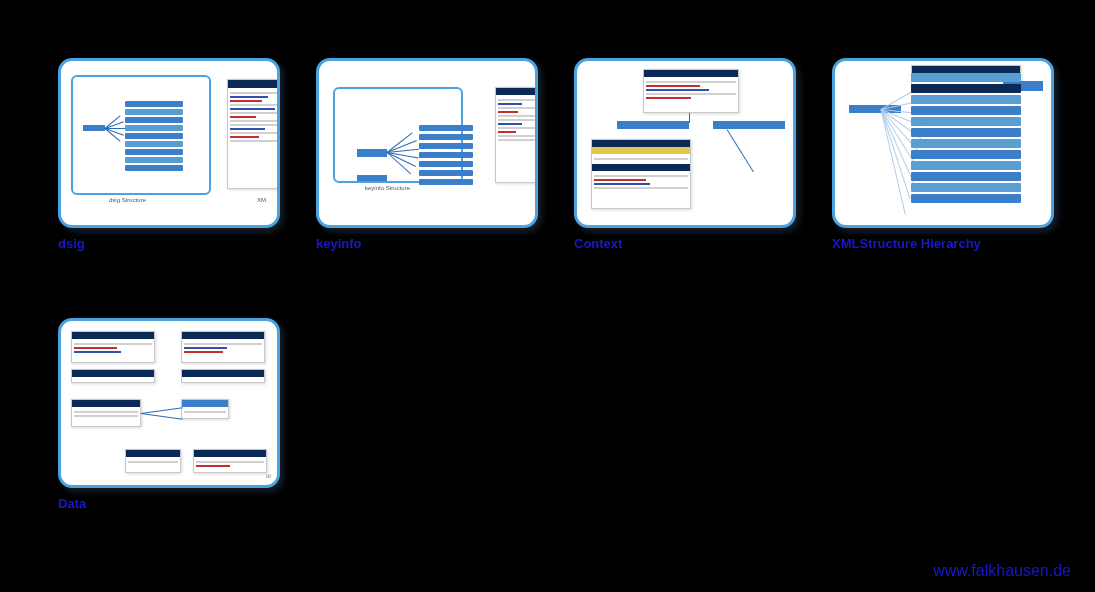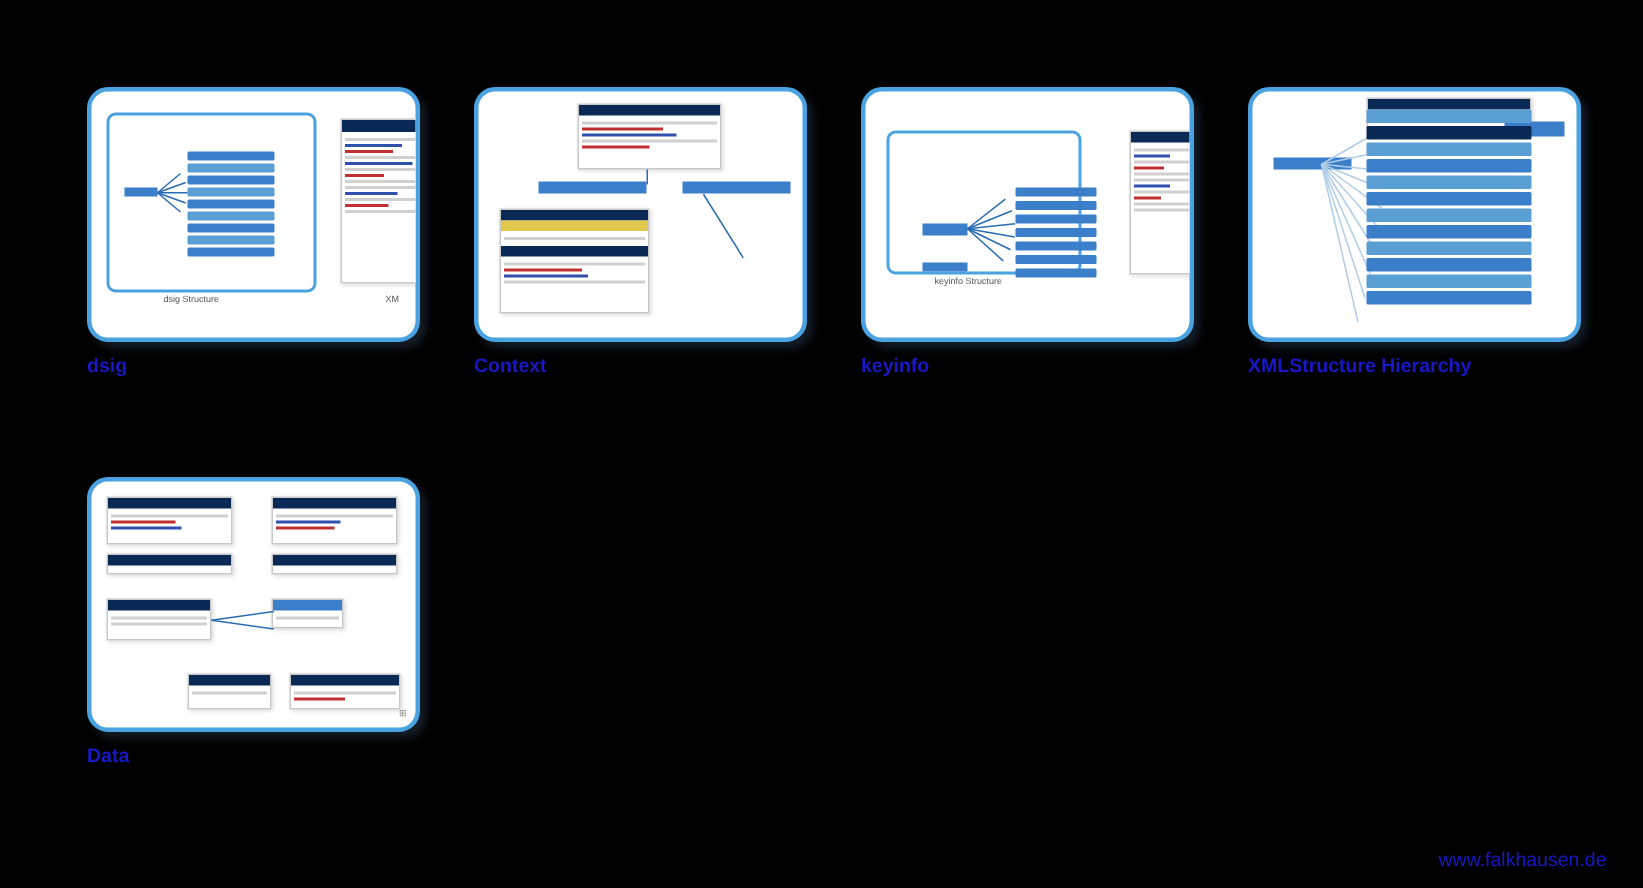--- a/index.html
+++ b/index.html
@@ -50,21 +50,21 @@
     font-weight: bold;
     font-size: 13px;
     text-align: center;
     cursor: pointer;
   }
   .footer-link {
     position: absolute;
     bottom: 12px;
     right: 24px;
     color: #1818c8;
-    font-size: 13px;
+    font-size: 16px;
     cursor: pointer;
     text-align: center;
   }
 
   
   .mini-panel {
     position: absolute;
     border: 2px solid #4aa3e0;
     border-radius: 6px;
     background: #fff;
@@ -184,54 +184,20 @@
             <div class="txline red" style="width:45%"></div>
           <div class="txline"></div>
         </div>
       </div>
       <div class="mini-label" style="left:196px;top:136px">XM</div>
     </div>
     <div class="caption">dsig</div>
   </div>
 
   <div class="card">
-    <div class="thumb thumb-context">
-      <div class="tinybox top">
-        <div class="hdr"></div>
-        <div class="body">
-          <div class="txline"></div>
-            <div class="txline red" style="width:60%"></div>
-          <div class="txline blue" style="width:70%"></div>
-            <div class="txline"></div>
-          <div class="txline red" style="width:50%"></div>
-        </div>
-      </div>
-      <div style="position:absolute;left:40px;top:60px;width:72px;height:8px;background:#3b7ec9"></div>
-      <div class="rightlabel"></div>
-      <div class="line" style="left:112px;top:52px;width:1px;height:10px;transform:none;background:#2a6cb0"></div>
-      <div class="line" style="left:150px;top:68px;width:50px;transform:rotate(58deg)"></div>
-      <div class="tinybox left">
-        <div class="hdr"></div>
-        <div class="hdr yellow"></div>
-        <div class="body">
-            <div class="txline"></div>
-          </div>
-        <div class="hdr"></div>
-        <div class="body">
-          <div class="txline"></div>
-            <div class="txline red" style="width:55%"></div>
-          <div class="txline blue" style="width:60%"></div>
-            <div class="txline"></div>
-        </div>
-      </div>
-    </div>
-    <div class="caption">Context</div>
-  </div>
-
-  <div class="card">
     <div class="thumb thumb-keyinfo">
       <div class="mini-panel">
         <div class="lefthub"></div>
         <div class="barstack">
           <div class="bar" style="width:100%"></div>
           <div class="bar" style="width:100%"></div>
           <div class="bar" style="width:100%"></div>
           <div class="bar" style="width:100%"></div>
           <div class="bar" style="width:100%"></div>
           <div class="bar" style="width:100%"></div>
@@ -257,20 +223,54 @@
             <div class="txline"></div>
           <div class="txline blue" style="width:60%"></div>
             <div class="txline"></div>
           <div class="txline red" style="width:45%"></div>
             <div class="txline"></div>
           <div class="txline"></div>
         </div>
       </div>
     </div>
     <div class="caption">keyinfo</div>
+  </div>
+
+  <div class="card">
+    <div class="thumb thumb-context">
+      <div class="tinybox top">
+        <div class="hdr"></div>
+        <div class="body">
+          <div class="txline"></div>
+            <div class="txline red" style="width:60%"></div>
+          <div class="txline blue" style="width:70%"></div>
+            <div class="txline"></div>
+          <div class="txline red" style="width:50%"></div>
+        </div>
+      </div>
+      <div style="position:absolute;left:40px;top:60px;width:72px;height:8px;background:#3b7ec9"></div>
+      <div class="rightlabel"></div>
+      <div class="line" style="left:112px;top:52px;width:1px;height:10px;transform:none;background:#2a6cb0"></div>
+      <div class="line" style="left:150px;top:68px;width:50px;transform:rotate(58deg)"></div>
+      <div class="tinybox left">
+        <div class="hdr"></div>
+        <div class="hdr yellow"></div>
+        <div class="body">
+            <div class="txline"></div>
+          </div>
+        <div class="hdr"></div>
+        <div class="body">
+          <div class="txline"></div>
+            <div class="txline red" style="width:55%"></div>
+          <div class="txline blue" style="width:60%"></div>
+            <div class="txline"></div>
+        </div>
+      </div>
+    </div>
+    <div class="caption">Context</div>
   </div>
 
   <div class="card">
     <div class="thumb thumb-xml">
       <div class="tinybox headerbox">
           <div class="hdr"></div>
           <div class="body">
             <div class="txline"></div>
           </div>
         </div>

